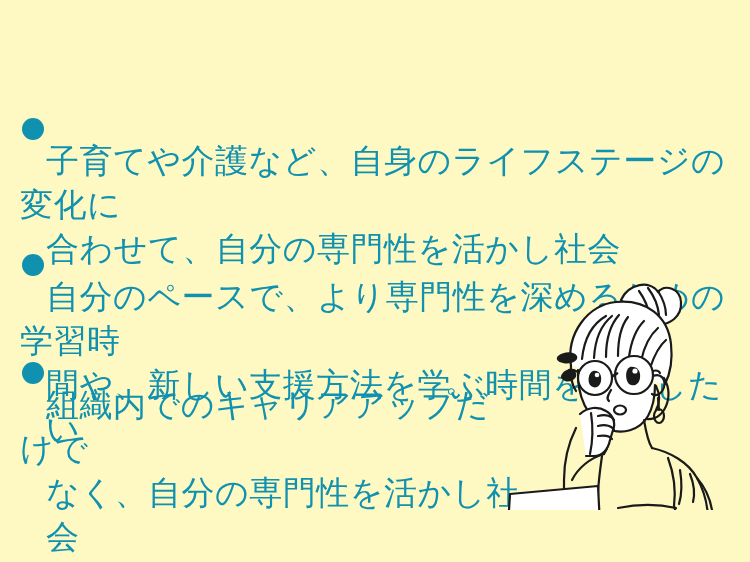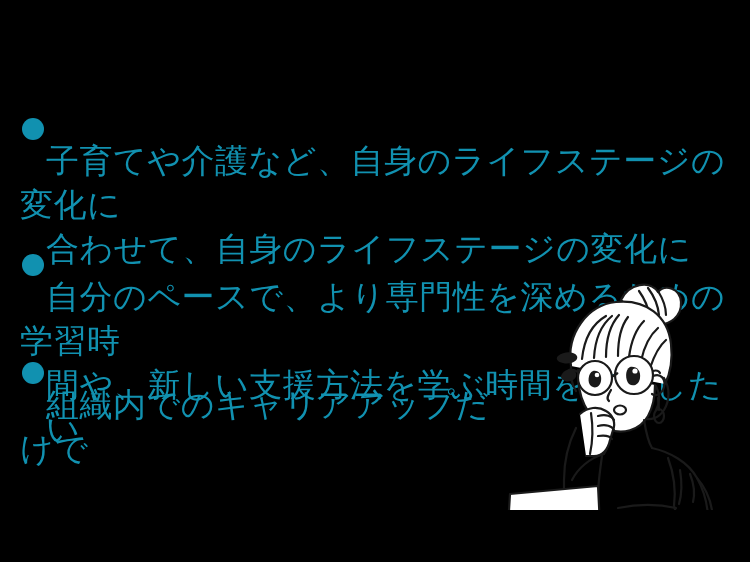--- a/index.html
+++ b/index.html
@@ -7,21 +7,21 @@
     padding: 0;
     background: #ffffff;
   }
   body {
     font-family: "DejaVu Sans", "Liberation Sans", sans-serif;
   }
   #slide {
     position: relative;
     width: 750px;
     height: 562px;
-    background: #000000;
+    background: #fef9c3;
     overflow: hidden;
     text-decoration: underline;
   }
   .bullet-list {
     position: absolute;
     left: 0;
     top: 0;
     width: 750px;
     margin: 0;
     padding: 0;
@@ -79,38 +79,39 @@
 <div id="slide">
 
   <ul class="bullet-list">
 
     <li class="bullet-item" id="bullet-0">
       <span class="marker">
         <svg viewBox="0 0 26 26" xmlns="http://www.w3.org/2000/svg" aria-hidden="true">
           <circle cx="13" cy="13" r="11" fill="#1191b0"></circle>
         </svg>
       </span><span class="btext">子育てや介護など、自身のライフステージの変化に</span>
-      <span class="line2">合わせて、自身のライフステージの変化に</span>
+      <span class="line2">合わせて、自分の専門性を活かし社会</span>
     </li>
 
     <li class="bullet-item" id="bullet-1">
       <span class="marker">
         <svg viewBox="0 0 26 26" xmlns="http://www.w3.org/2000/svg" aria-hidden="true">
           <circle cx="13" cy="13" r="11" fill="#1191b0"></circle>
         </svg>
       </span><span class="btext">自分のペースで、より専門性を深めるための学習時</span>
       <span class="line2">間や、新しい支援方法を学ぶ時間を確保したい</span>
     </li>
 
     <li class="bullet-item" id="bullet-2">
       <span class="marker">
         <svg viewBox="0 0 26 26" xmlns="http://www.w3.org/2000/svg" aria-hidden="true">
           <circle cx="13" cy="13" r="11" fill="#1191b0"></circle>
         </svg>
       </span><span class="btext">組織内でのキャリアアップだけで</span>
+      <span class="line2">なく、自分の専門性を活かし社会</span>
       
     </li>
 
   </ul>
 
   <div id="illustration">
     <svg viewBox="0 0 252 252" xmlns="http://www.w3.org/2000/svg" aria-hidden="true">
       <g fill="none" stroke="#1a1a1a" stroke-width="2.2" stroke-linecap="round" stroke-linejoin="round">
 
         <g>

